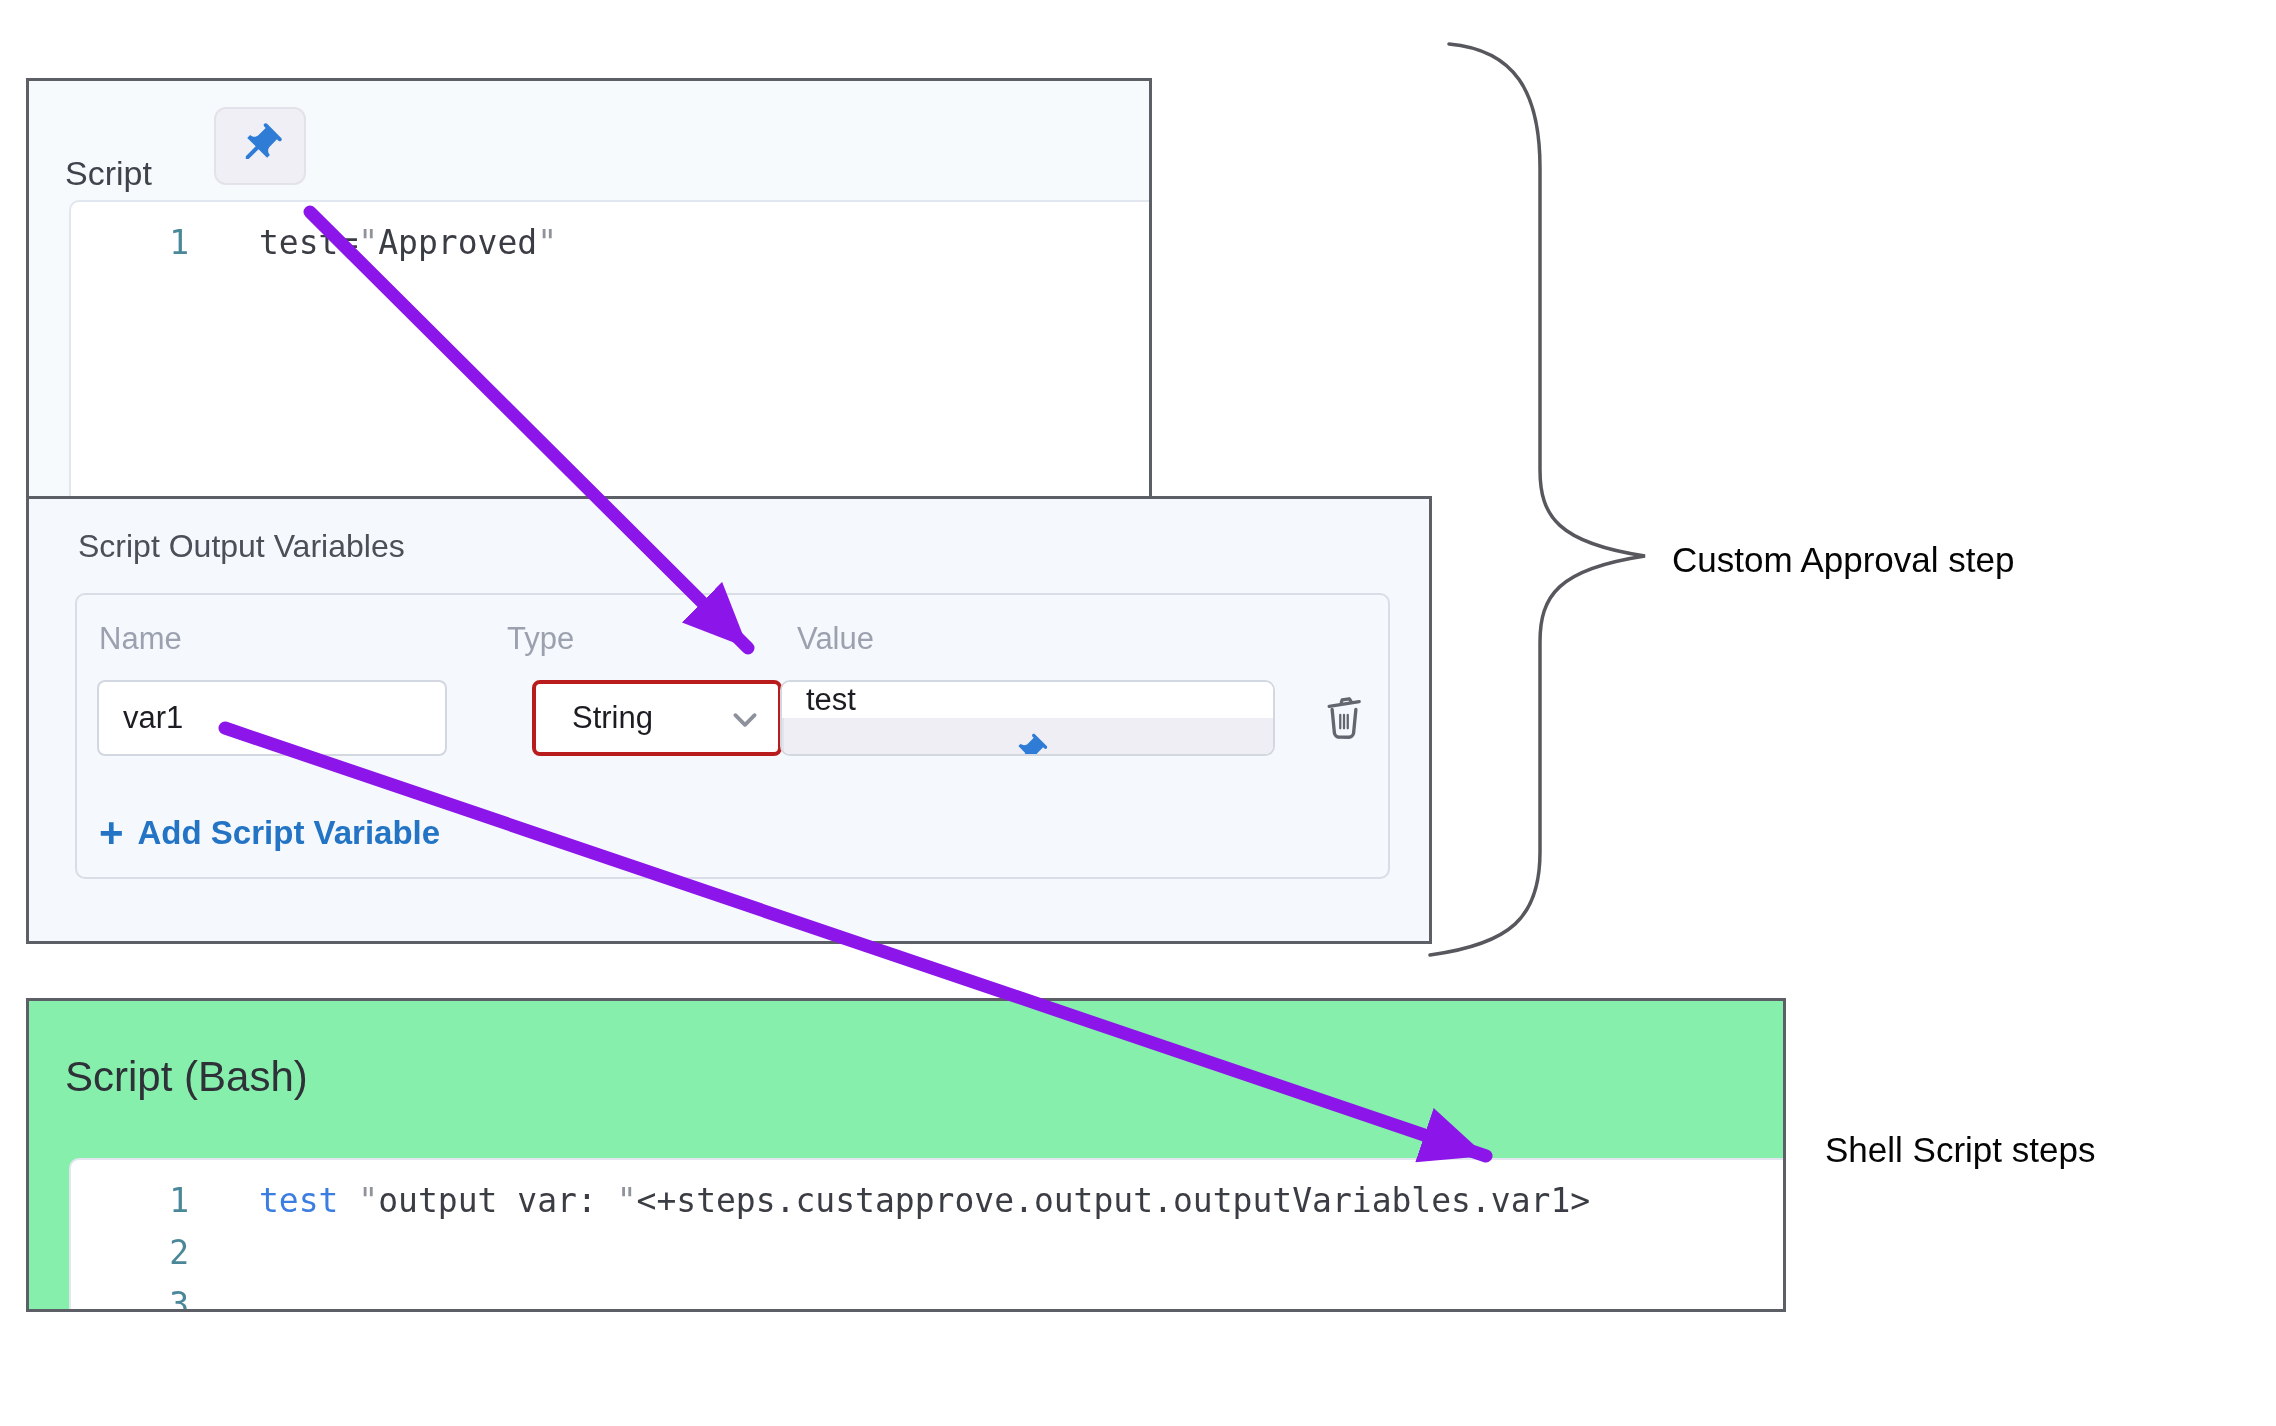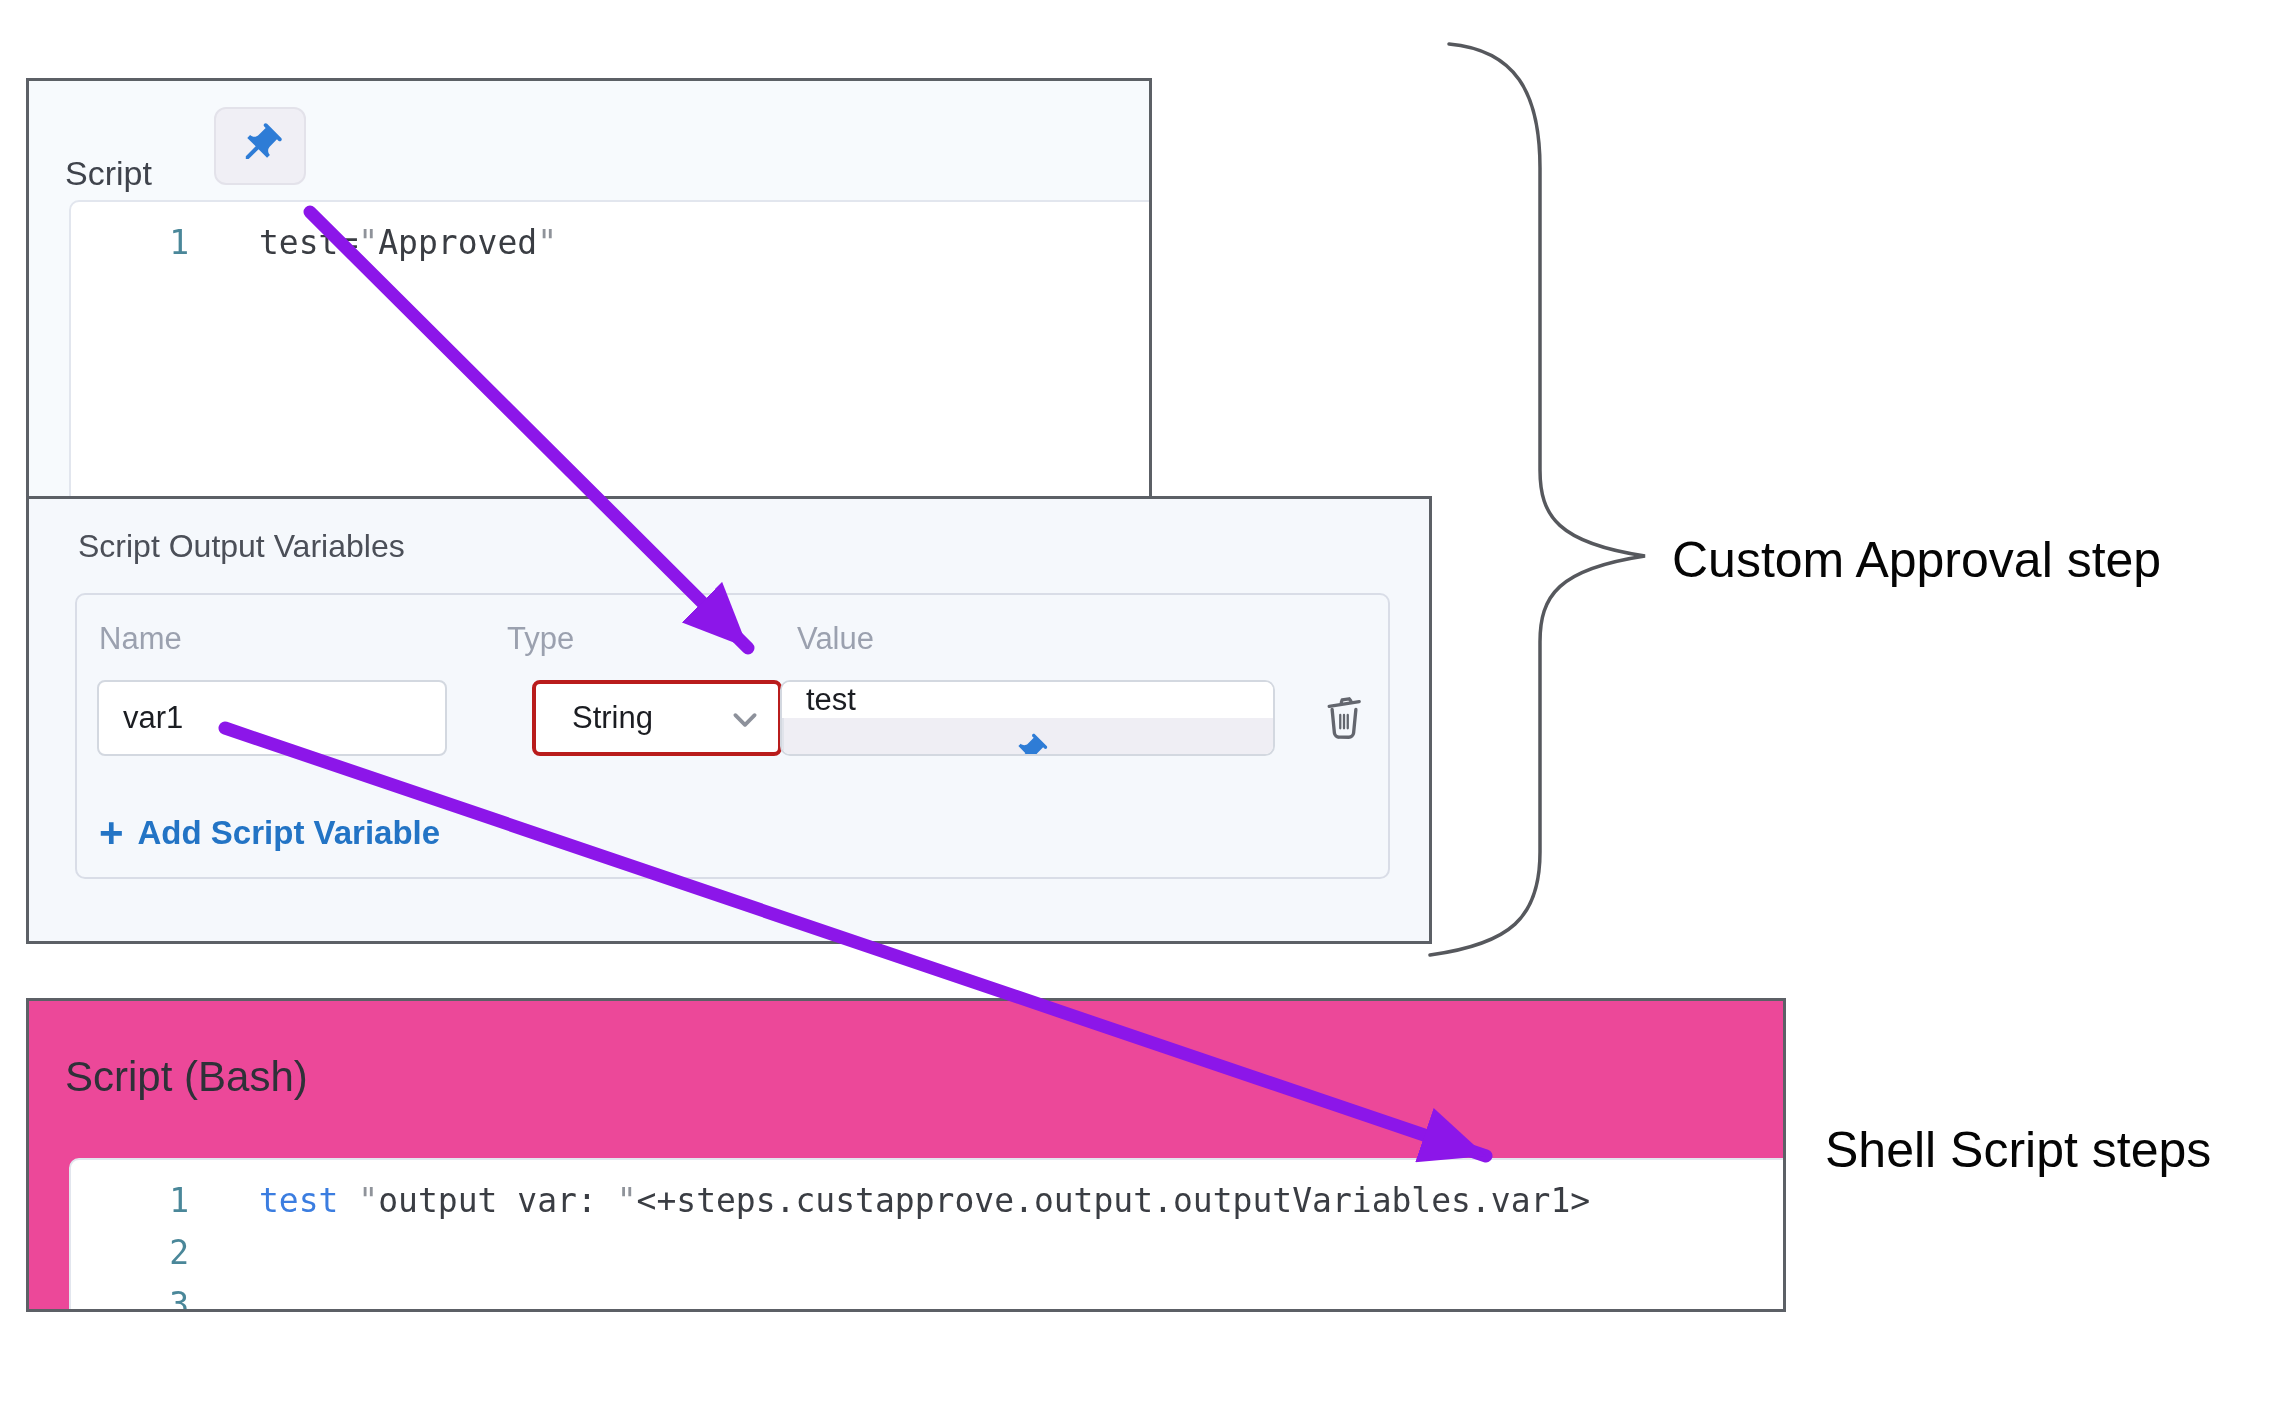--- a/index.html
+++ b/index.html
@@ -1,21 +1,21 @@
 <!DOCTYPE html>
 <html><head>
 <meta charset="utf-8">
 <style>
   html,body{margin:0;padding:0;background:#ffffff;}
   #canvas{position:relative;width:2276px;height:1426px;background:#ffffff;overflow:hidden;
           font-family:"Liberation Sans", sans-serif;}
   .panel{position:absolute;border:3px solid #5c6066;box-sizing:border-box;overflow:hidden;}
   #script-panel{left:26px;top:30px;width:1126px;height:422px;background:#f7fafd;margin-top:48px;}
   #vars-panel{left:26px;top:496px;width:1406px;height:448px;background:#f5f8fc;}
-  #bash-panel{left:26px;top:998px;width:1760px;height:314px;background:#ec4899;}
+  #bash-panel{left:26px;top:998px;width:1760px;height:314px;background:#86efac;}
 
   .editor{position:absolute;background:#ffffff;border:2px solid #e2e6ee;border-top-left-radius:10px;}
   #editor-1{left:40px;top:119px;right:-5px;bottom:-5px;}
   #editor-3{left:40px;top:157px;width:1715px;bottom:-5px;}
   .code-area{padding-top:14px;}
   .code-line{display:flex;align-items:center;height:52px;font-family:"DejaVu Sans Mono", monospace;
              font-size:33px;white-space:pre;}
   .ln{width:118px;text-align:right;color:#4a8799;flex:0 0 auto;}
   .code{margin-left:70px;color:#3a3d43;}
   .q{color:#8f939a;}
@@ -46,21 +46,21 @@
   #value-input{position:static;flex:1;height:auto;border:none;border-radius:0;}
   .pin-seg{flex:0 0 71px;background:#efeef4;border-left:2px solid #e1e4eb;display:flex;
            align-items:center;justify-content:center;}
   .trash-btn{position:absolute;left:1240px;top:96px;width:54px;height:54px;display:flex;
              align-items:center;justify-content:center;background:transparent;border:none;}
   .add-link{position:absolute;left:22px;top:216px;display:flex;align-items:center;gap:14px;
             color:#2374c5;font-weight:bold;}
   .add-plus{font-size:42px;line-height:44px;}
   .add-text{font-size:33px;line-height:44px;}
 
-  .annotation{position:absolute;color:#050505;font-size:50px;line-height:58px;white-space:nowrap;}
+  .annotation{position:absolute;color:#050505;font-size:35px;line-height:58px;white-space:nowrap;}
   #approval-note{left:1672px;top:531px;}
   #shell-note{left:1825px;top:1121px;}
 
   #overlay{position:absolute;left:0;top:0;width:2276px;height:1426px;pointer-events:none;z-index:10;}
   svg{overflow:visible;}
 </style>
 </head>
 <body>
 
 <div id="canvas">

